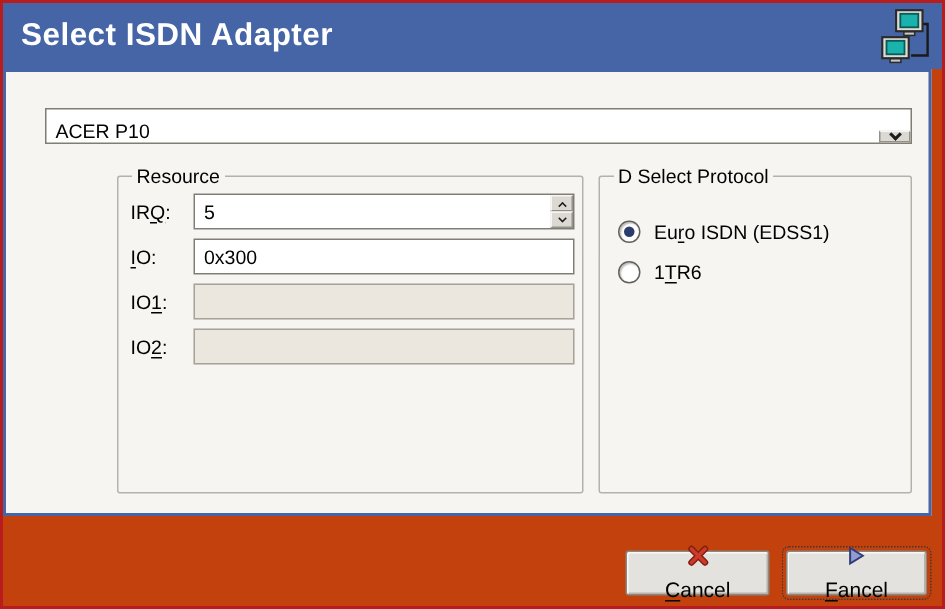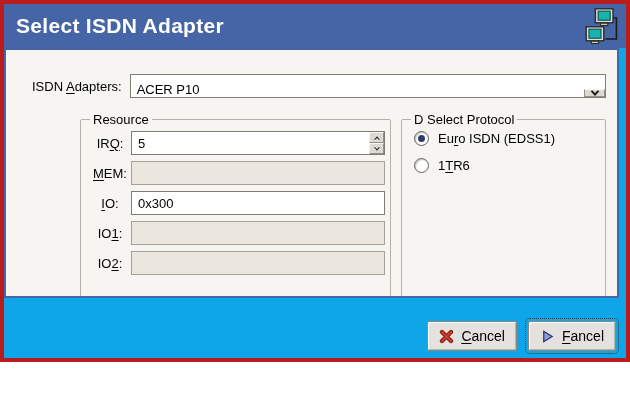--- a/index.html
+++ b/index.html
@@ -1,21 +1,21 @@
 <!DOCTYPE html>
 <html><head>
 <meta charset="utf-8">
 <style>
   html,body { margin:0; padding:0; background:#fff; font-family:"Liberation Sans", sans-serif; }
   * { box-sizing:border-box; }
 
   .window {
-    width:630px; height:362px;
-    border:4px solid #b91c1c;
-    background:#0ea5e9;
+    width:630px; height:406px;
+    border:2px solid #b91c1c;
+    background:#c2410c;
     display:flex; flex-direction:column;
     position:relative;
   }
 
   
   .titlebar {
     flex:0 0 44px;
     background:#4565a6;
     display:flex; align-items:center;
     padding:0 8px 0 12px;
@@ -59,63 +59,63 @@
     border:1px solid #b5b2aa; border-radius:2px;
     margin:0; padding:2px 5px 8px 8px;
     height:219px;
   }
   fieldset.frame legend { font-size:13px; color:#000; padding:0 3px; margin-left:1px; }
   .frame-resource { width:311px; }
   .frame-protocol { flex:1; }
 
   .field-row { display:grid; grid-template-columns:42px 1fr; align-items:center; margin-top:6px; }
   .field-row:first-of-type { margin-top:2px; }
-  .field-label { font-size:13px; color:#000;text-align:center; }
+  .field-label { font-size:13px; color:#000; }
   .entry {
     height:24px; border:1px solid #7f7d74; background:#ffffff;
     font-size:13px; color:#000;
     display:flex; align-items:center; padding:0 6px;
   }
   .entry.disabled { background:#ebe7df; border-color:#a5a299; }
   .spin-entry { padding:0; }
   .spin-text { flex:1; padding:0 6px; }
   .spin-btns { width:15px; align-self:stretch; display:flex; flex-direction:column; }
   .spin-btn {
     flex:1; background:#dcd9d3;
     border:1px solid; border-color:#f7f6f4 #94918a #94918a #f7f6f4;
     display:flex; align-items:center; justify-content:center;
   }
 
   .radio-row { display:flex; align-items:center; gap:9px; margin:12px 0 0 4px; }
-  .radio-row.first { margin-top:2px; }
+  .radio-row.first { margin-top:20px; }
   .radio {
     width:15px; height:15px; border-radius:50%;
     background:#ffffff; border:1px solid #63615a;
     box-shadow:inset 1px 1px 1px rgba(0,0,0,0.25);
     position:relative; flex:0 0 auto;
   }
   .radio.selected::after {
     content:""; position:absolute; left:3px; top:3px; right:3px; bottom:3px;
     border-radius:50%; background:#2c3c6e;
   }
   .radio-label { font-size:13px; color:#000; }
 
   
   .button-bar {
     flex:0 0 60px;
     display:flex; justify-content:flex-end; align-items:flex-end;
     gap:11px; padding:0 10px 7px 0;
   }
   .btn {
-    height:30px; min-width:84px; padding:0 11px;
+    height:30px; min-width:84px; padding:0 25px;
     background:#e4e2de;
     border:1px solid #8a887f; border-radius:2px;
     box-shadow:inset 1px 1px 0 #f9f8f6, inset -1px -1px 0 #b6b3ab;
     display:flex; align-items:center; justify-content:center; gap:7px;
-    font-size:14px; color:#000; cursor:default;
+    font-size:14px; color:#000; cursor:default;flex-direction:column;
   }
   .btn.default { outline:1px dotted #3a3a3a; outline-offset:2px; }
 
   .mn { text-decoration:underline; text-underline-offset:2px; }
 </style>
 </head>
 <body>
 
 <div class="window">
 
@@ -134,21 +134,20 @@
           <rect x="3.0" y="11.1" width="6.0" height="4.5" stroke="#0a5a56" stroke-width="0.6" fill="#19b2ac"></rect>
           <rect x="4.2" y="17.1" width="3.6" height="1.2" fill="#c9c7bf" stroke="#2a2a2a" stroke-width="0.5"></rect>
         </g>
       </svg>
     </span>
   </div>
 
   <div class="content">
 
     <div class="adapter-row">
-      <span class="adapter-label"><span>ISDN </span><span class="mn">A</span><span>dapters:</span></span>
       <div class="combo">
         <span class="combo-text">ACER P10</span>
         <span class="combo-btn">
           <span class="chev"></span>
         </span>
       </div>
     </div>
 
     <div class="frames">
 
@@ -163,24 +162,20 @@
               <span class="spin-btn">
                   <span class="chev chev-sm chev-up"></span>
                 </span>
               <span class="spin-btn">
                   <span class="chev chev-sm chev-dn"></span>
                 </span>
             </span>
           </div>
         </div>
 
-        <div class="field-row">
-          <span class="field-label"><span></span><span class="mn">M</span><span>EM:</span></span>
-          <div class="entry disabled"></div>
-        </div>
 
         <div class="field-row">
           <span class="field-label"><span></span><span class="mn">I</span><span>O:</span></span>
           <div class="entry">0x300</div>
         </div>
 
         <div class="field-row">
           <span class="field-label"><span>IO</span><span class="mn">1</span><span>:</span></span>
           <div class="entry disabled"></div>
         </div>

